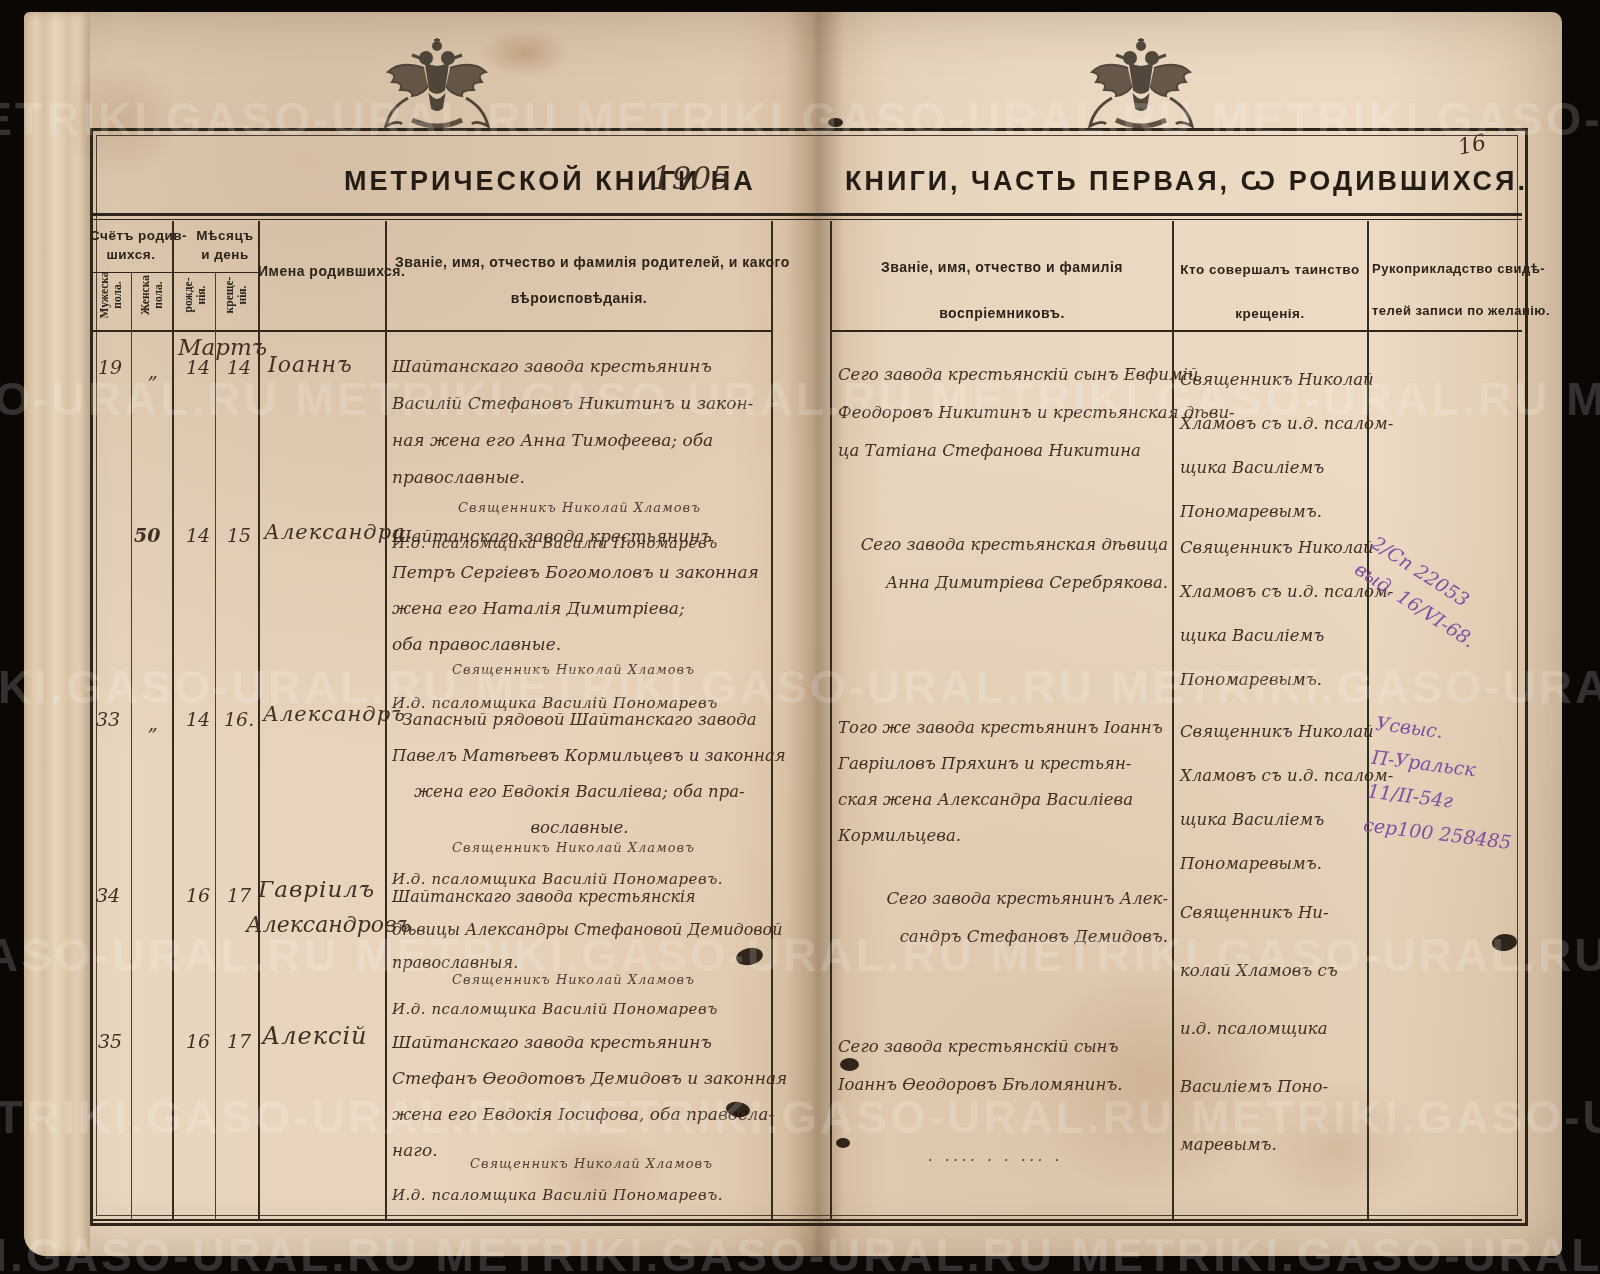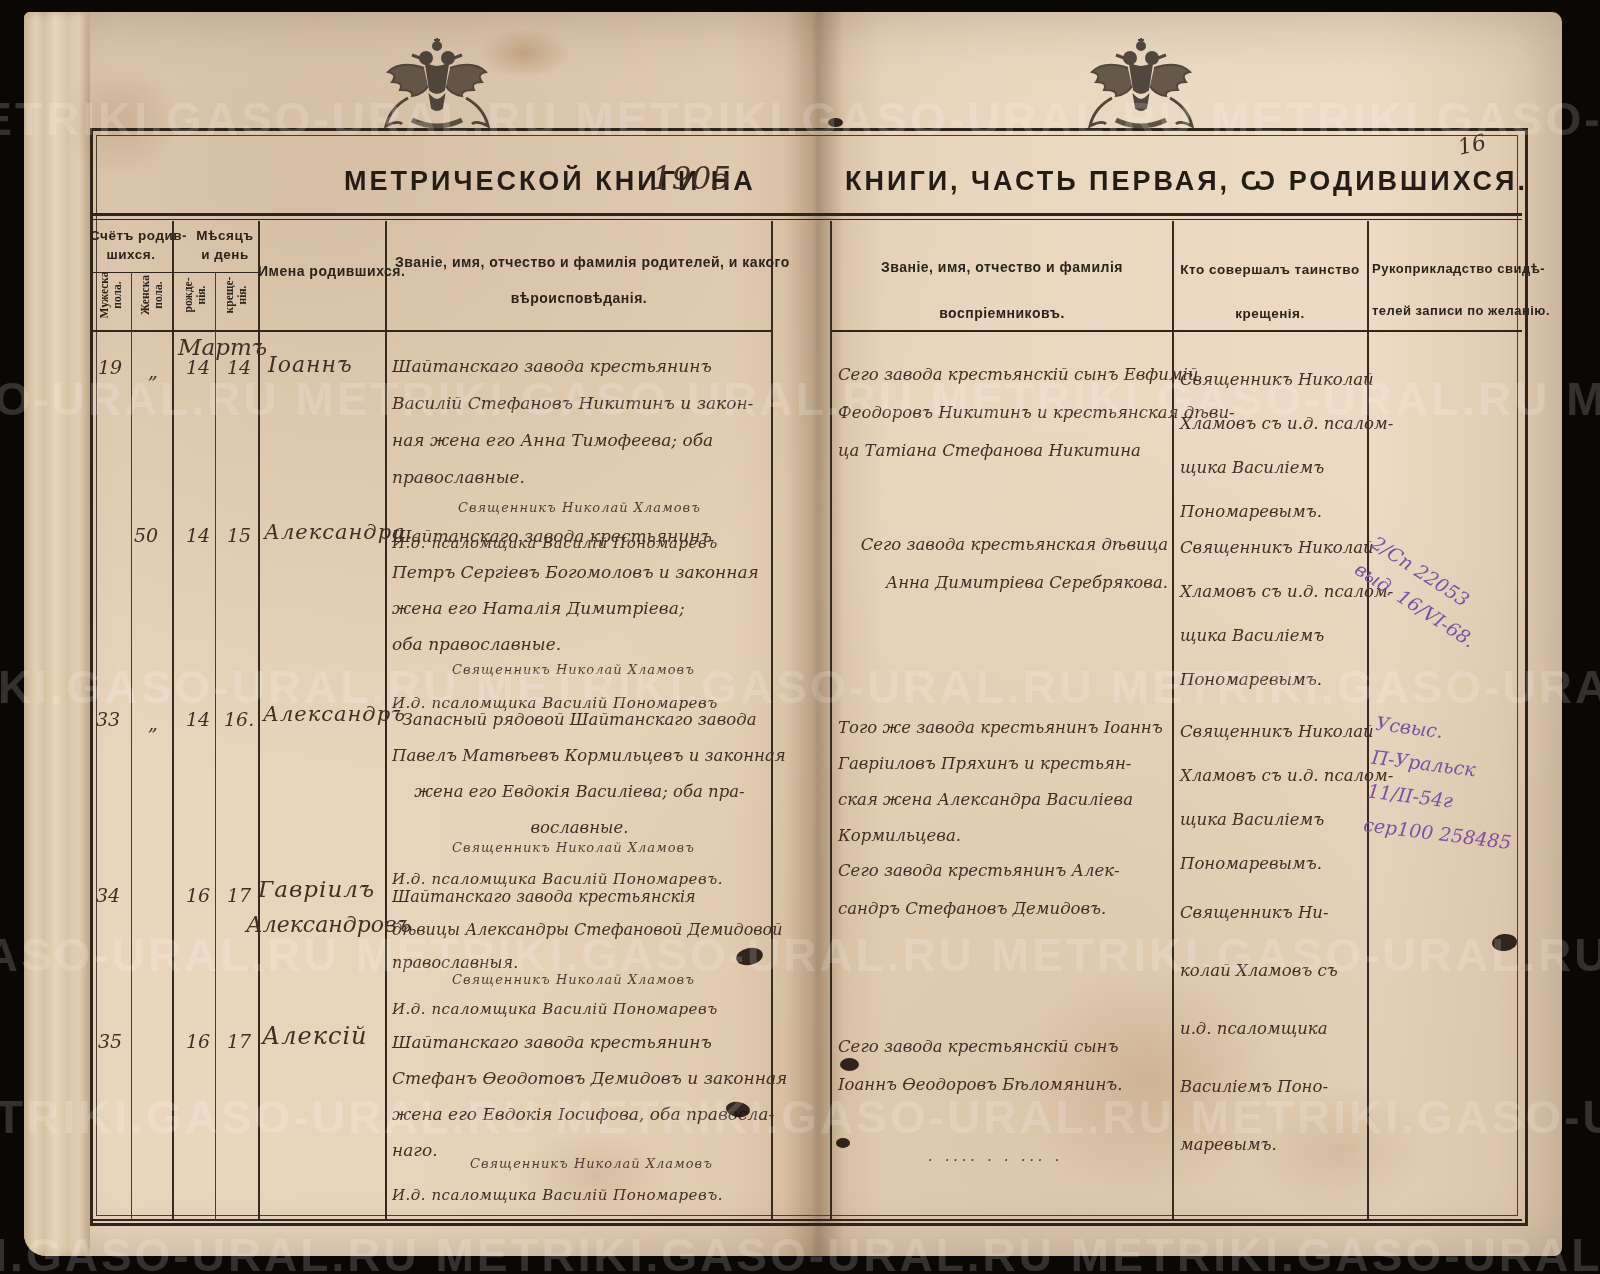--- a/index.html
+++ b/index.html
@@ -190,21 +190,21 @@
       <div>Феодоровъ Никитинъ и крестьянская дѣви-</div>
       <div>ца Татіана Стефанова Никитина</div>
     </div>
   <div class="block hw priest" style="left:1180px;top:358px;width:185px;">
       <div>Священникъ Николай</div>
       <div>Хламовъ съ и.д. псалом-</div>
       <div>щика Василіемъ</div>
       <div>Пономаревымъ.</div>
     </div>
 
-  <div class="cell hw num" style="left:134px;top:524px;">50</div>
+  <div class="cell hw num" style="left:134px;top:524px;font-weight:bold;">50</div>
   <div class="cell hw num" style="left:186px;top:524px;">14</div>
   <div class="cell hw num" style="left:227px;top:524px;">15</div>
   <div class="cell hw name" style="left:264px;top:520px;font-size:21px;">Александра.</div>
   <div class="block hw parents" style="left:392px;top:518px;width:375px;line-height:36px;">
       <div>Шайтанскаго завода крестьянинъ</div>
       <div>Петръ Сергіевъ Богомоловъ и законная</div>
       <div>жена его Наталія Димитріева;</div>
       <div>оба православные.</div>
     </div>
   <div class="cell hw sigA" style="left:452px;top:662px;">Священникъ Николай Хламовъ</div>
@@ -251,21 +251,21 @@
   <div class="cell hw num" style="left:227px;top:884px;">17</div>
   <div class="cell hw name" style="left:258px;top:876px;font-size:23px;">Гавріилъ</div>
   <div class="cell hw" style="left:246px;top:912px;font-size:22px;">Александровъ</div>
   <div class="block hw parents" style="left:392px;top:880px;width:375px;line-height:33px;font-size:16px;">
       <div>Шайтанскаго завода крестьянскія</div>
       <div>дѣвицы Александры Стефановой Демидовой</div>
       <div>православныя.</div>
     </div>
   <div class="cell hw sigA" style="left:452px;top:972px;">Священникъ Николай Хламовъ</div>
   <div class="cell hw sigB" style="left:392px;top:1000px;">И.д. псаломщика Василій Пономаревъ</div>
-  <div class="block hw gp" style="left:838px;top:852px;width:330px;">
+  <div class="block hw gp" style="left:838px;top:880px;width:330px;text-align:right;">
       <div>Сего завода крестьянинъ Алек-</div>
       <div>сандръ Стефановъ Демидовъ.</div>
     </div>
   <div class="block hw priest" style="left:1180px;top:884px;width:185px;line-height:58px;">
       <div>Священникъ Ни-</div>
       <div>колай Хламовъ съ</div>
       <div>и.д. псаломщика</div>
       <div>Василіемъ Поно-</div>
       <div>маревымъ.</div>
     </div>

